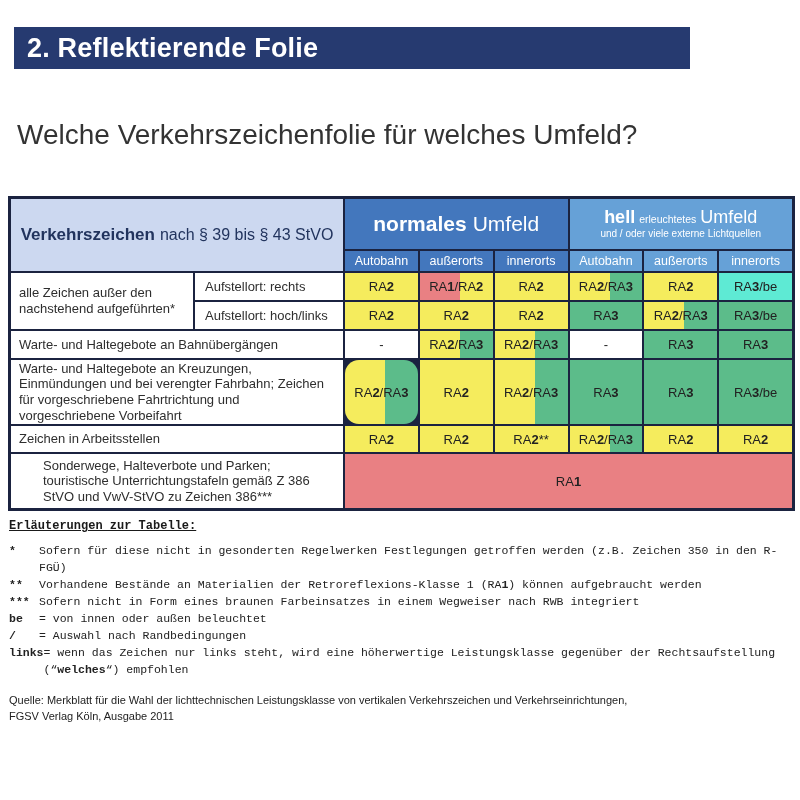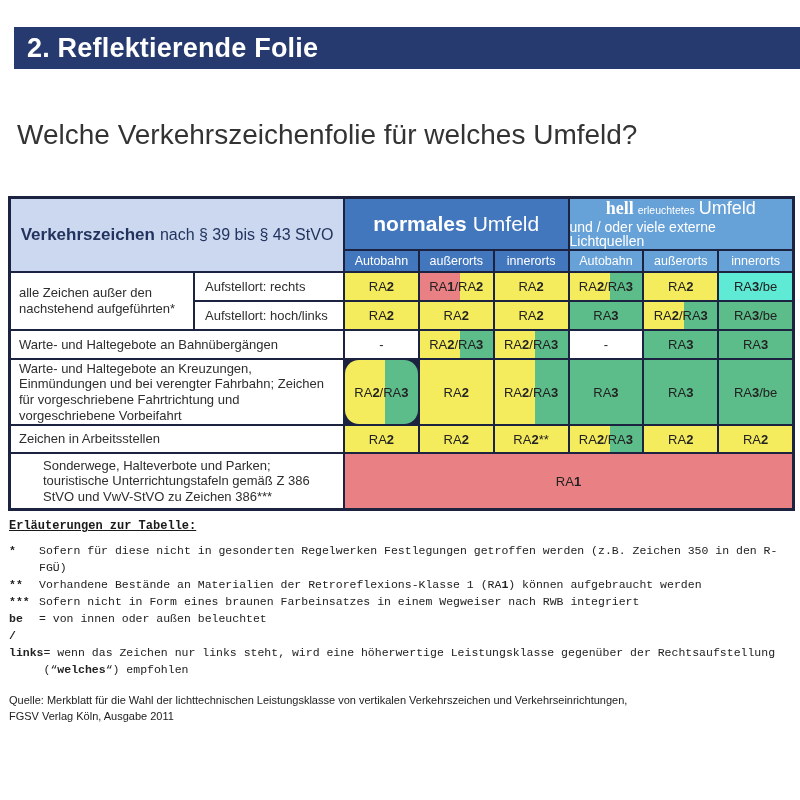--- a/index.html
+++ b/index.html
@@ -1,20 +1,20 @@
 <!DOCTYPE html>
 <html lang="de"><head>
 <meta charset="utf-8">
 <style>
   * { margin:0; padding:0; box-sizing:border-box; }
   html,body { width:800px; height:800px; background:#ffffff; overflow:hidden;
               font-family:"Liberation Sans", sans-serif; color:#2e2e2e; }
 
   
-  .title-bar { margin:27px 0 0 14px; width:786px; height:42px; background:#263a70;
+  .title-bar { margin:27px 0 0 14px; width:676px; height:42px; background:#263a70;
                display:flex; align-items:center; padding-left:13px; }
   .title-bar span { color:#ffffff; font-size:27px; font-weight:bold; letter-spacing:0.2px; }
 
   
   .question { margin:50px 0 0 17px; font-size:28px; font-weight:normal; color:#333333; }
 
   
   .ftable { margin:45px 0 0 8px; width:787px; display:grid;
             grid-template-columns:182px 148px repeat(6, 1fr);
             grid-template-rows:50px 20px 27px 27px 27px 64px 26px 54px;
@@ -24,24 +24,24 @@
   .corner { grid-area:1/1/3/3; background:#ccd8f0; justify-content:center; color:#22345e; }
   .corner .big  { font-size:17px; font-weight:bold; }
   .corner .small{ font-size:16px; margin-left:5px; }
 
   .g-normal { grid-area:1/3/2/6; background:#4377bd; color:#fff; justify-content:center; }
   .g-normal .b { font-size:21px; font-weight:bold; }
   .g-normal .r { font-size:21px; margin-left:6px; }
 
   .g-hell { grid-area:1/6/2/9; background:#66a1d7; color:#fff; flex-direction:column; justify-content:center; line-height:1.05; }
   .g-hell .l1 { display:flex; align-items:baseline; }
-  .g-hell .b  { font-size:18px; font-weight:bold;font-family:Liberation Serif, serif; }
+  .g-hell .b  { font-size:18px; font-weight:bold; }
   .g-hell .s  { font-size:10.5px; margin:0 4px; }
   .g-hell .r  { font-size:18px; }
-  .g-hell .l2 { font-size:14px; margin-top:2px; }
+  .g-hell .l2 { font-size:10px; margin-top:2px; }
 
   .sub { color:#ffffff; font-size:12.5px; justify-content:center; }
   .sub.n { background:#4377bd; }
   .sub.h { background:#66a1d7; }
 
   .lbl { font-size:13px; line-height:1.2; padding:3px 6px 3px 8px; color:#2e2e2e; }
   .sublbl { font-size:13px; padding-left:10px; color:#2e2e2e; }
 
   .val { justify-content:center; font-size:13px; color:#222222; }
   .val b { font-weight:bold; }
@@ -159,20 +159,21 @@
       <div class="note-line">
         <span class="note-marker">***</span>
         <span class="note-text">Sofern nicht in Form eines braunen Farbeinsatzes in einem Wegweiser nach RWB integriert</span>
       </div>
       <div class="note-line">
         <span class="note-marker">be</span>
         <span class="note-text">= von innen oder außen beleuchtet</span>
       </div>
       <div class="note-line">
         <span class="note-marker">/</span>
+        <span class="note-text">= Auswahl nach Randbedingungen</span>
       </div>
       <div class="note-line">
         <span class="note-marker">links</span>
         <span class="note-text">= wenn das Zeichen nur links steht, wird eine höherwertige Leistungsklasse gegenüber der Rechtsaufstellung (“<b>welches</b>“) empfohlen</span>
       </div>
     </div>
 </div>
 
 <div class="source">
   <div>Quelle: Merkblatt für die Wahl der lichttechnischen Leistungsklasse von vertikalen Verkehrszeichen und Verkehrseinrichtungen,</div>

